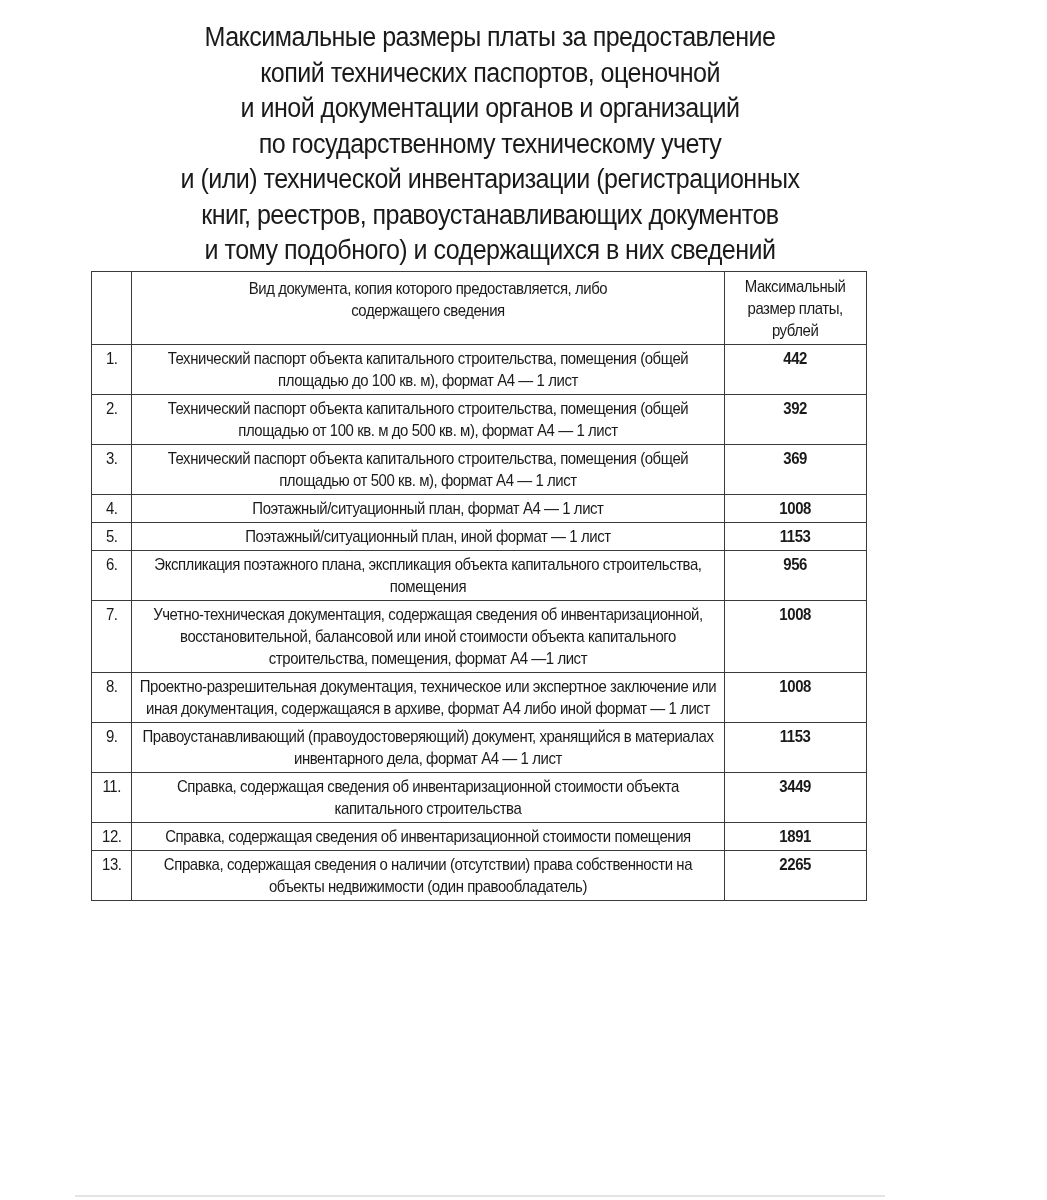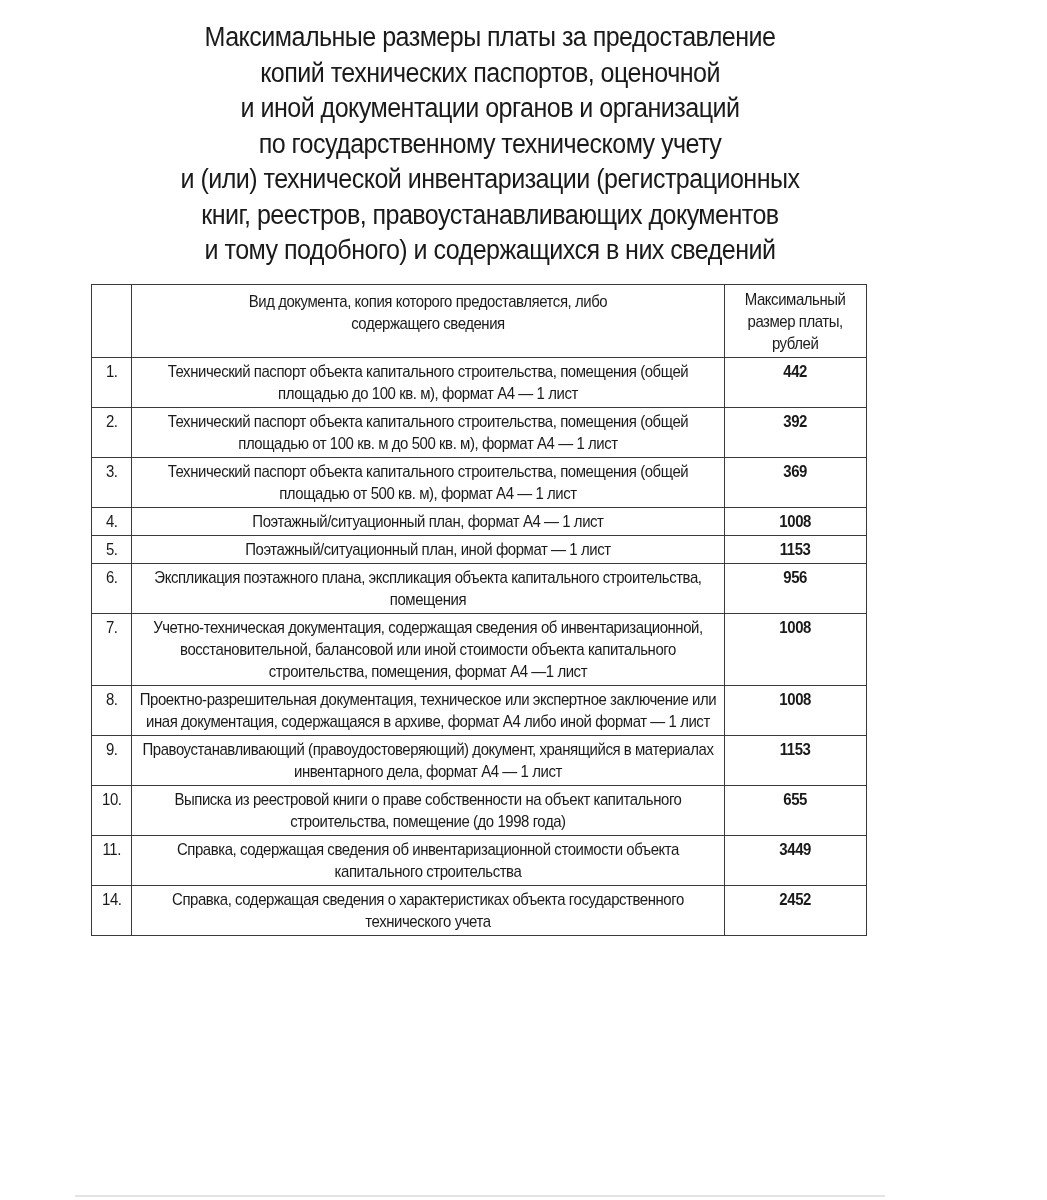--- a/index.html
+++ b/index.html
@@ -27,21 +27,21 @@
       transform: scaleX(0.93);
       transform-origin: center top;
     }
     .page-title .title-line {
       display: block;
       white-space: nowrap;
     }
     .fee-table {
       position: absolute;
       left: 91px;
-      top: 284px;
+      top: 271px;
       width: 775px;
       border-collapse: collapse;
       table-layout: fixed;
       font-size: 17px;
       line-height: 22px;
       letter-spacing: -0.5px;
     }
     .fee-table col.c-num { width: 40px; }
     .fee-table col.c-desc { width: 593px; }
     .fee-table col.c-price { width: 142px; }
@@ -155,30 +155,30 @@
       <td class="num"><span class="cond">8.</span></td>
       <td class="desc"><span class="cond">Проектно-разрешительная документация, техническое или экспертное заключение или иная документация, содержащаяся в архиве, формат А4 либо иной формат — 1 лист</span></td>
       <td class="price"><span class="cond">1008</span></td>
     </tr>
     <tr>
       <td class="num"><span class="cond">9.</span></td>
       <td class="desc"><span class="cond">Правоустанавливающий (правоудостоверяющий) документ, хранящийся в материалах инвентарного дела, формат А4 — 1 лист</span></td>
       <td class="price"><span class="cond">1153</span></td>
     </tr>
     <tr>
-      <td class="num"><span class="cond">10.</span></td>
-      <td class="desc"><span class="cond">Выписка из реестровой книги о праве собственности на объект капитального строительства, помещение (до 1998 года)</span></td>
-      <td class="price"><span class="cond">655</span></td>
-    </tr>
-    <tr>
       <td class="num"><span class="cond">11.</span></td>
       <td class="desc"><span class="cond">Справка, содержащая сведения об инвентаризационной стоимости объекта капитального строительства</span></td>
       <td class="price"><span class="cond">3449</span></td>
     </tr>
     <tr>
-      <td class="num"><span class="cond">14.</span></td>
-      <td class="desc"><span class="cond">Справка, содержащая сведения о характеристиках объекта государственного технического учета</span></td>
-      <td class="price"><span class="cond">2452</span></td>
+      <td class="num"><span class="cond">12.</span></td>
+      <td class="desc"><span class="cond">Справка, содержащая сведения об инвентаризационной стоимости помещения</span></td>
+      <td class="price"><span class="cond">1891</span></td>
+    </tr>
+    <tr>
+      <td class="num"><span class="cond">13.</span></td>
+      <td class="desc"><span class="cond">Справка, содержащая сведения о наличии (отсутствии) права собственности на объекты недвижимости (один правообладатель)</span></td>
+      <td class="price"><span class="cond">2265</span></td>
     </tr>
   </tbody>
 </table>
 
 <div class="bottom-divider"></div>
 
 </body></html>

